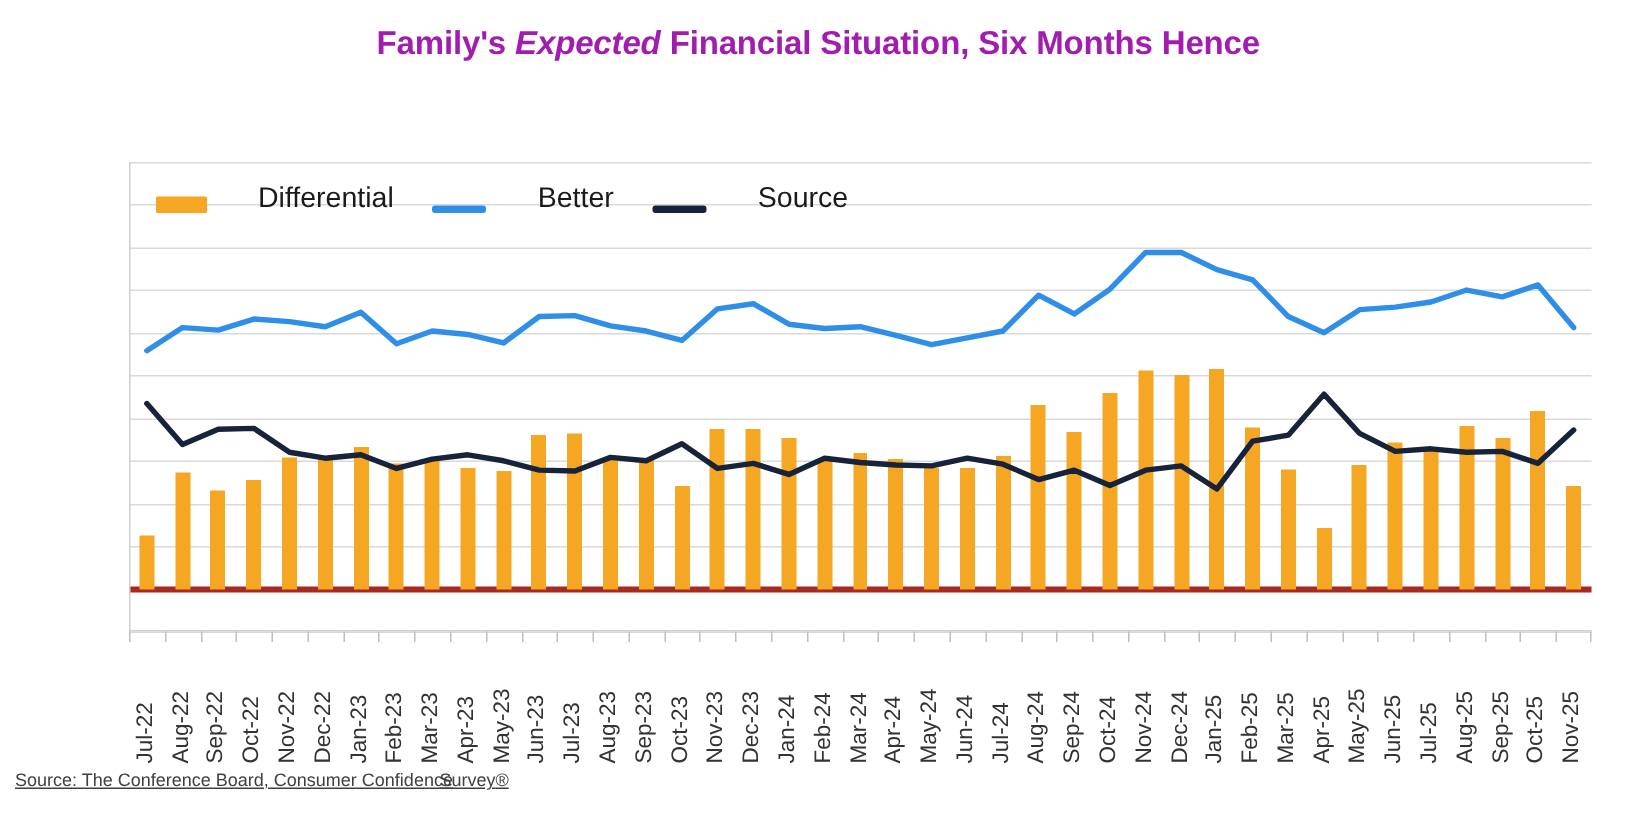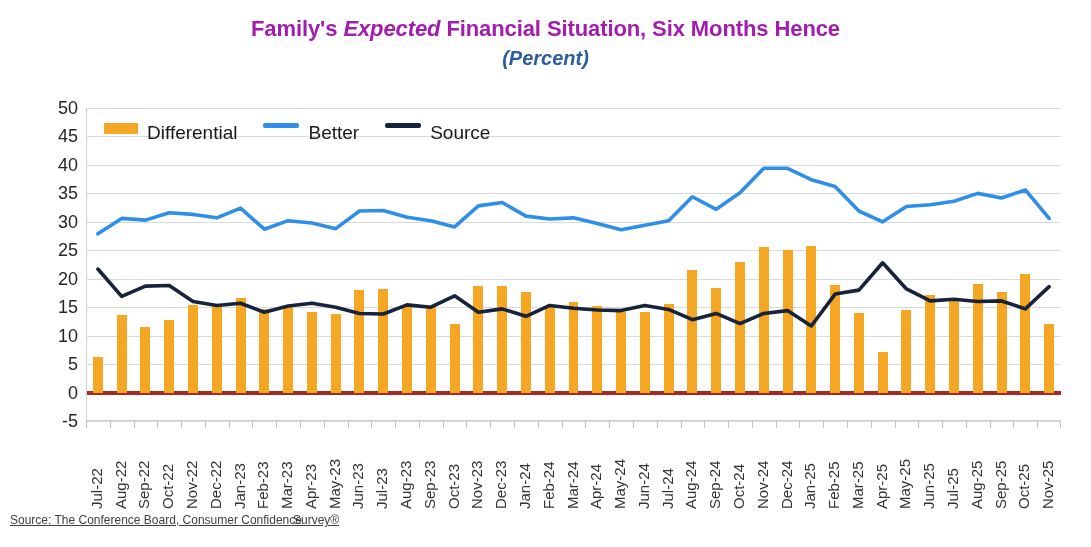--- a/index.html
+++ b/index.html
@@ -47,57 +47,42 @@
   .bar{position:absolute;background:#f5a623;}
   .axis-box{
     position:absolute;left:86px;top:108px;width:975px;height:313px;
     border-left:1px solid #d0d0d0;border-bottom:1px solid #d0d0d0;
     box-sizing:border-box;pointer-events:none;
   }
 
   svg.lines{position:absolute;left:86px;top:108px;width:975px;height:313px;overflow:visible;}
 
   .legend{position:absolute;left:104px;top:123px;display:flex;align-items:center;gap:0px;}
-  .legend-item{display:flex;align-items:flex-start;margin-right:26px;}
+  .legend-item{display:flex;align-items:flex-end;margin-right:26px;gap:25px;}
   .legend-swatch{display:inline-block;margin-right:9px;}
   .sw-bar{width:34px;height:11px;background:#f5a623;border-radius:1px;}
   .sw-better{width:36px;height:5px;background:#2f8fe8;border-radius:2px;}
   .sw-worse{width:36px;height:5px;background:#17233b;border-radius:2px;}
   .legend-label{font-size:19px;color:#1a1a1a;line-height:19px;}
 
   .source{
     position:absolute;left:10px;top:513px;
     font-size:12px;color:#404040;white-space:nowrap;text-decoration:underline;
   }
   .source .reg{position:relative;left:-9px;}
 </style>
 </head>
 <body>
 
 <div id="chart-root">
 
   <div class="title-block">
     <div class="title-main"><span>Family's </span><span class="ital">Expected</span><span> Financial Situation, Six Months Hence</span></div>
-    <div class="title-sub">(Percent)</div>
   </div>
 
-  <div class="ylabels" id="ylabels">
-      <div class="ylabel" style="top: 0px;">50</div>
-      <div class="ylabel" style="top: 28.4545px;">45</div>
-      <div class="ylabel" style="top: 56.9091px;">40</div>
-      <div class="ylabel" style="top: 85.3636px;">35</div>
-      <div class="ylabel" style="top: 113.818px;">30</div>
-      <div class="ylabel" style="top: 142.273px;">25</div>
-      <div class="ylabel" style="top: 170.727px;">20</div>
-      <div class="ylabel" style="top: 199.182px;">15</div>
-      <div class="ylabel" style="top: 227.636px;">10</div>
-      <div class="ylabel" style="top: 256.091px;">5</div>
-      <div class="ylabel" style="top: 284.545px;">0</div>
-      <div class="ylabel" style="top: 313px;">-5</div>
-    </div>
 
   <div class="plot-wrap" id="plot">
     <div id="grid">
         <div class="gridline" style="top: 0px;"></div>
         <div class="gridline" style="top: 28.4545px;"></div>
         <div class="gridline" style="top: 56.9091px;"></div>
         <div class="gridline" style="top: 85.3636px;"></div>
         <div class="gridline" style="top: 113.818px;"></div>
         <div class="gridline" style="top: 142.273px;"></div>
         <div class="gridline" style="top: 170.727px;"></div>

